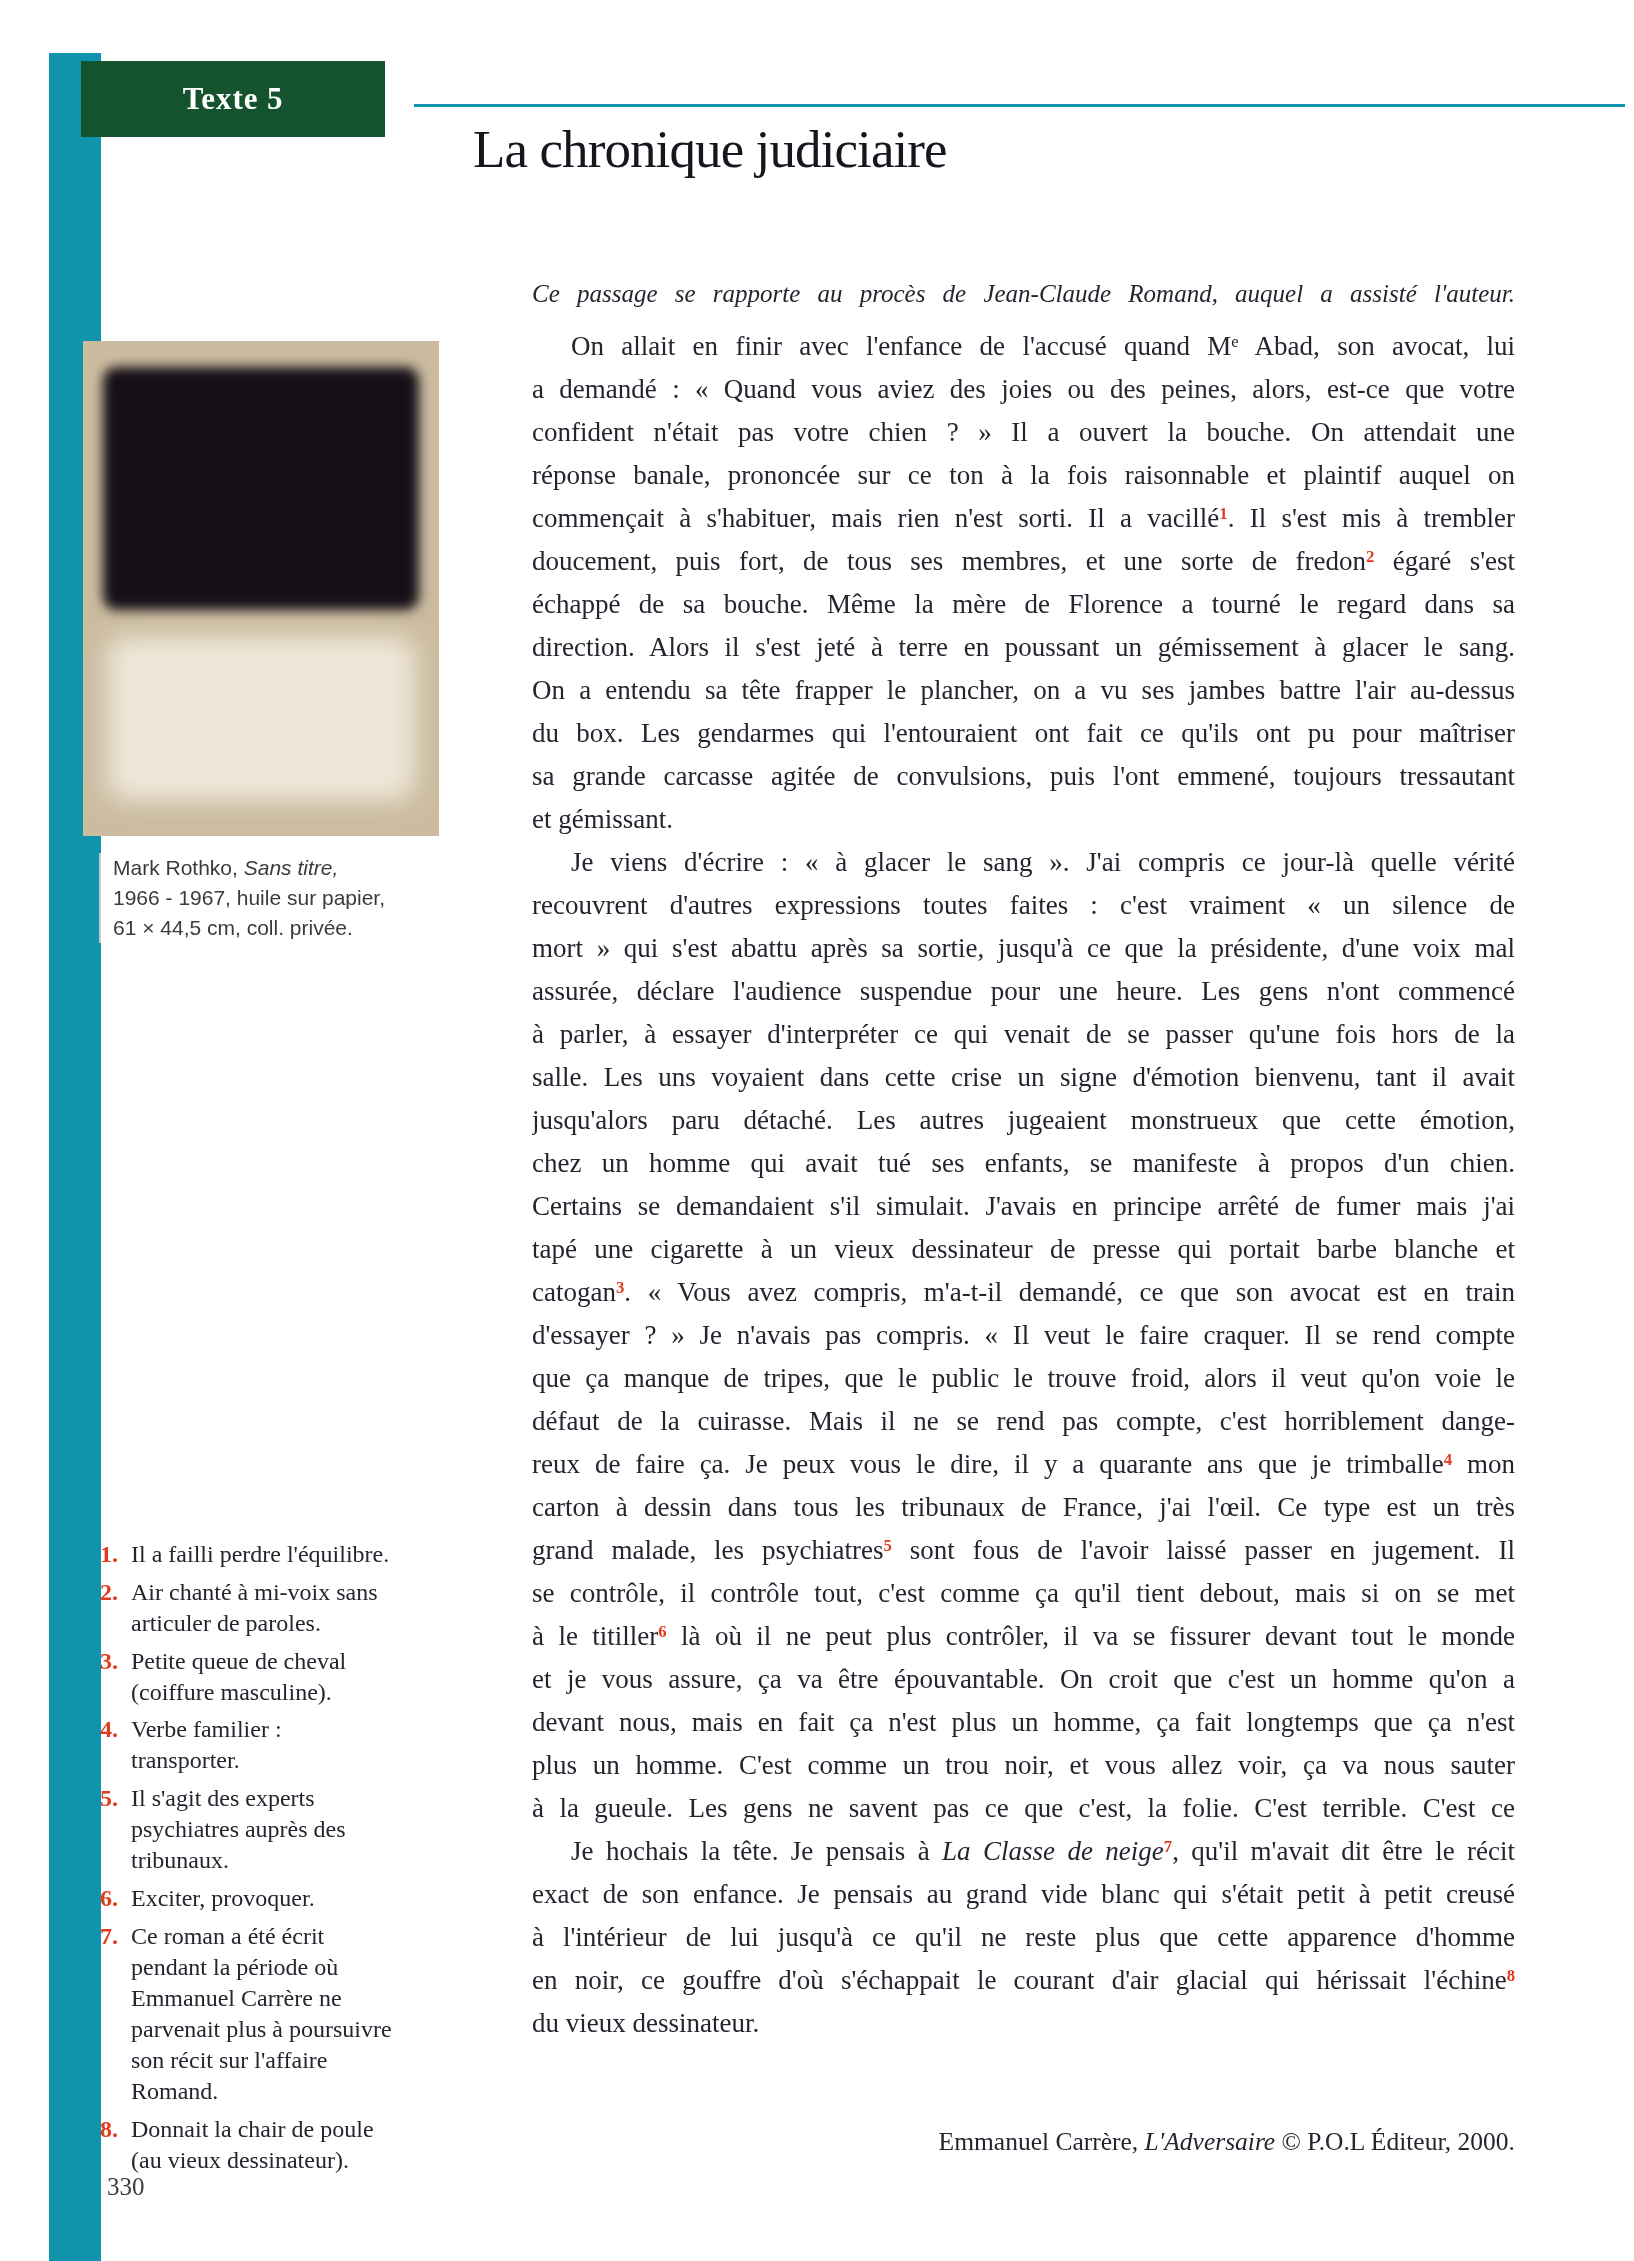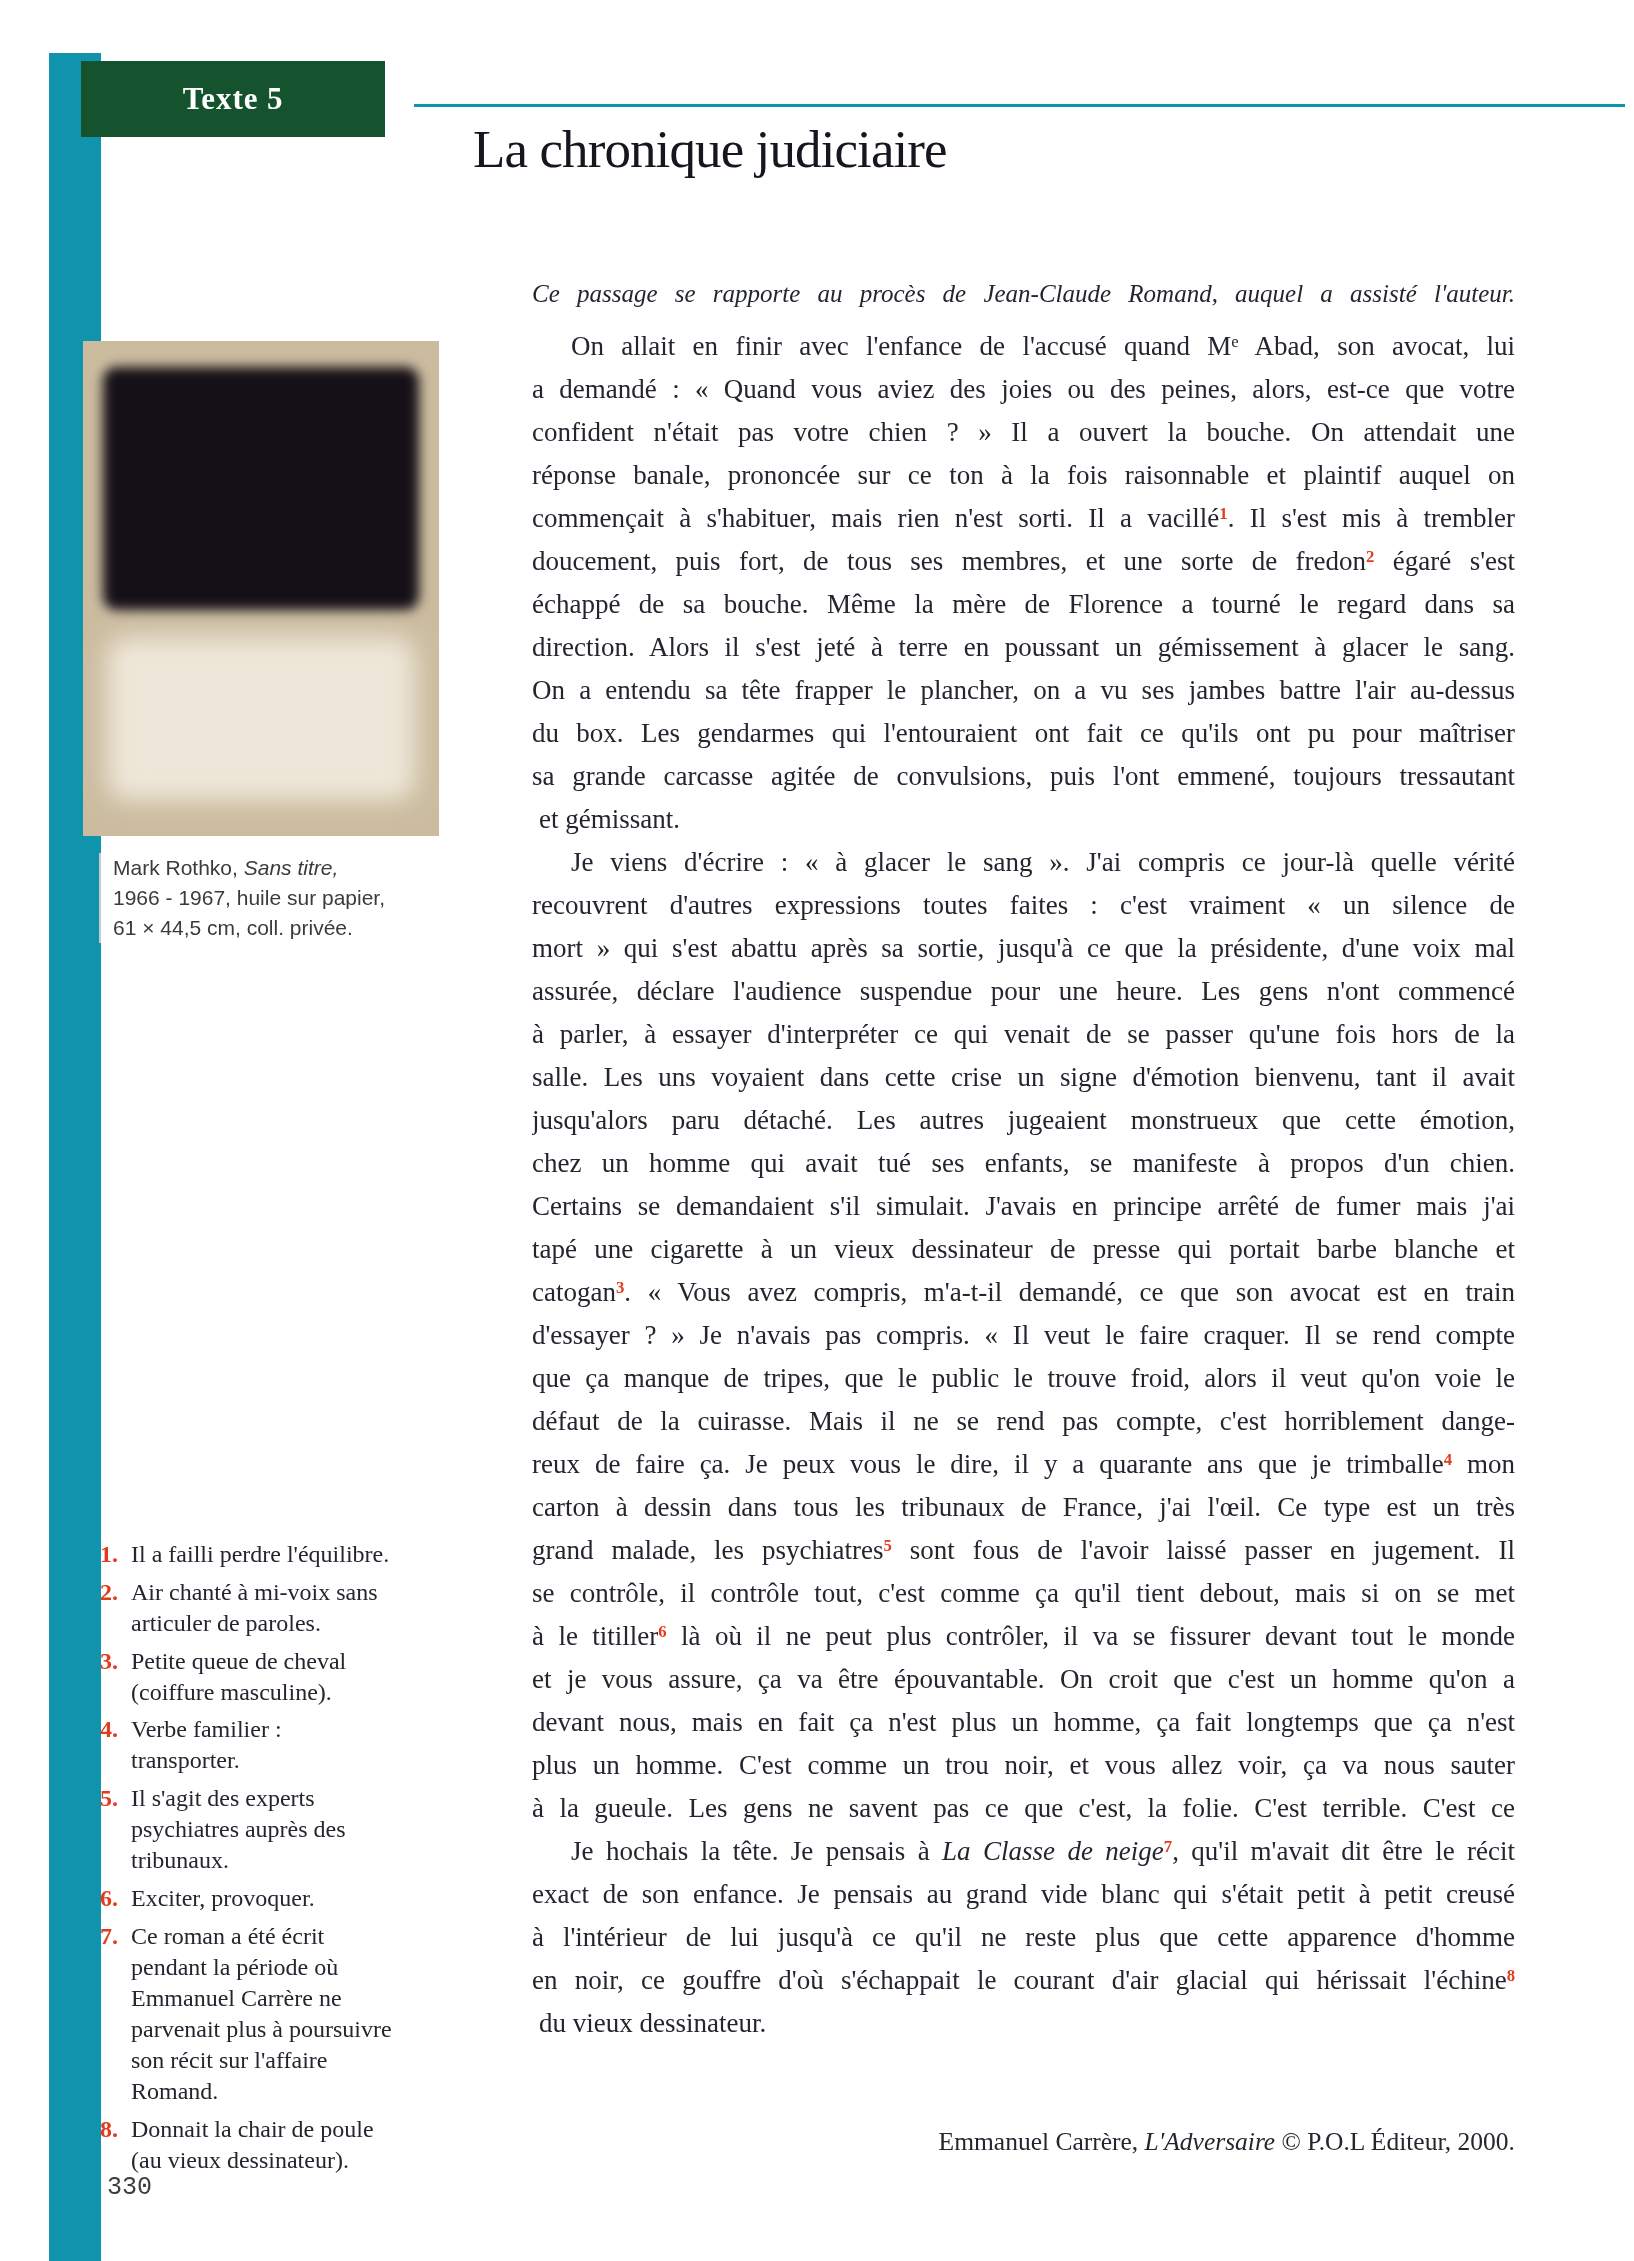--- a/index.html
+++ b/index.html
@@ -44,21 +44,21 @@
 
   
   #text-column { left: 532px; top: 325px; width: 983px; }
   .bodyline {
     position: relative; height: 43px; line-height: 43px;
     font-size: 27px; color: #23262e;
     text-align: justify; text-align-last: justify; text-justify: inter-word;
     overflow: hidden;
   }
   .bodyline.indent { text-indent: 39px; }
-  .bodyline.nojust { text-align: right; text-align-last: left; margin-left: 7px; }
+  .bodyline.nojust { text-align: right; text-align-last: left; }
   .run-sup    { position: relative; top: -0.5em; font-size: 0.62em; }
   .run-supred { position: relative; top: -0.5em; font-size: 0.62em; color: #e23b1d; font-weight: 700; }
   .run-italic { font-style: italic; }
 
   
   #attribution {
     left: 532px; top: 2127px; width: 983px;
     font-size: 25.5px; color: #23262e; text-align: right;
   }
 
@@ -89,21 +89,21 @@
   .footnote {
     position: relative; padding-left: 31px;
     font-size: 24px; line-height: 31px; color: #23262e;
     margin-bottom: 6.8px;
   }
   .fn-num { position: absolute; left: 0; top: 0; color: #e23b1d; font-weight: 700; }
 
   
   #page-number {
     left: 107px; top: 2173px;
-    font-family: Liberation Mono, monospace;
+    font-family: Liberation Serif, serif;
     font-size: 25px; color: #3d3d3d;
   }
 </style>
 </head>
 <body>
 
 <div id="teal-bar" class="abs"></div>
 
 <div id="texte-box" class="abs">
   <span class="label">Texte 5</span>

